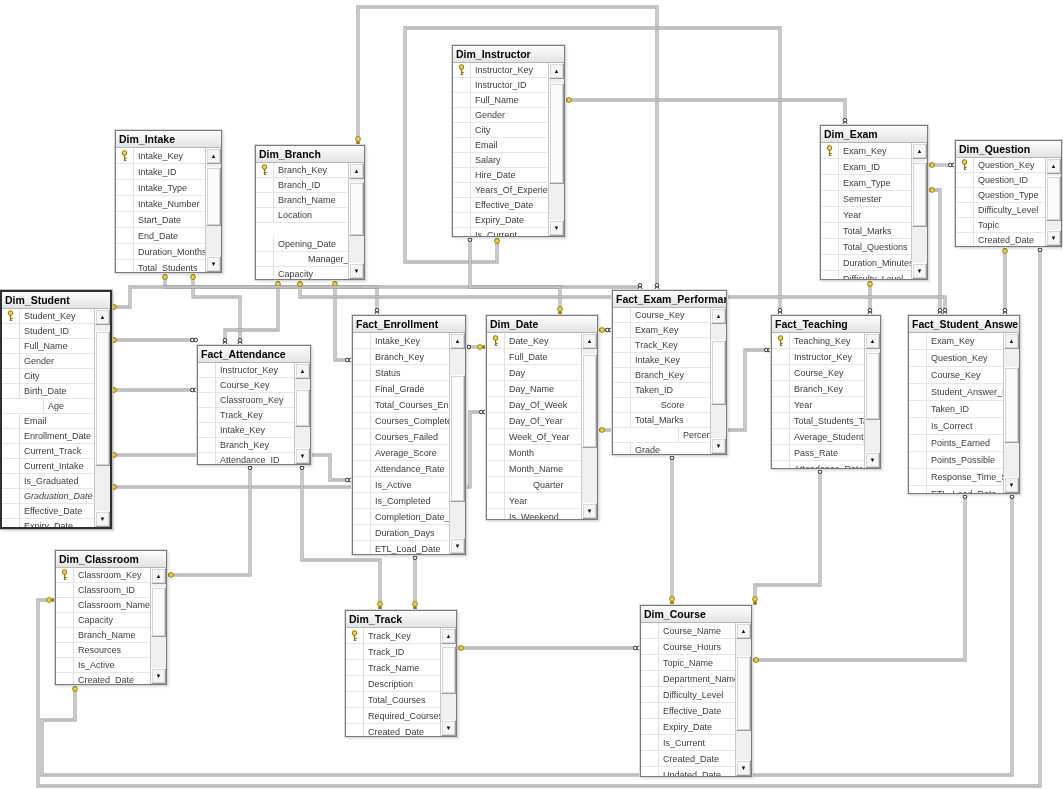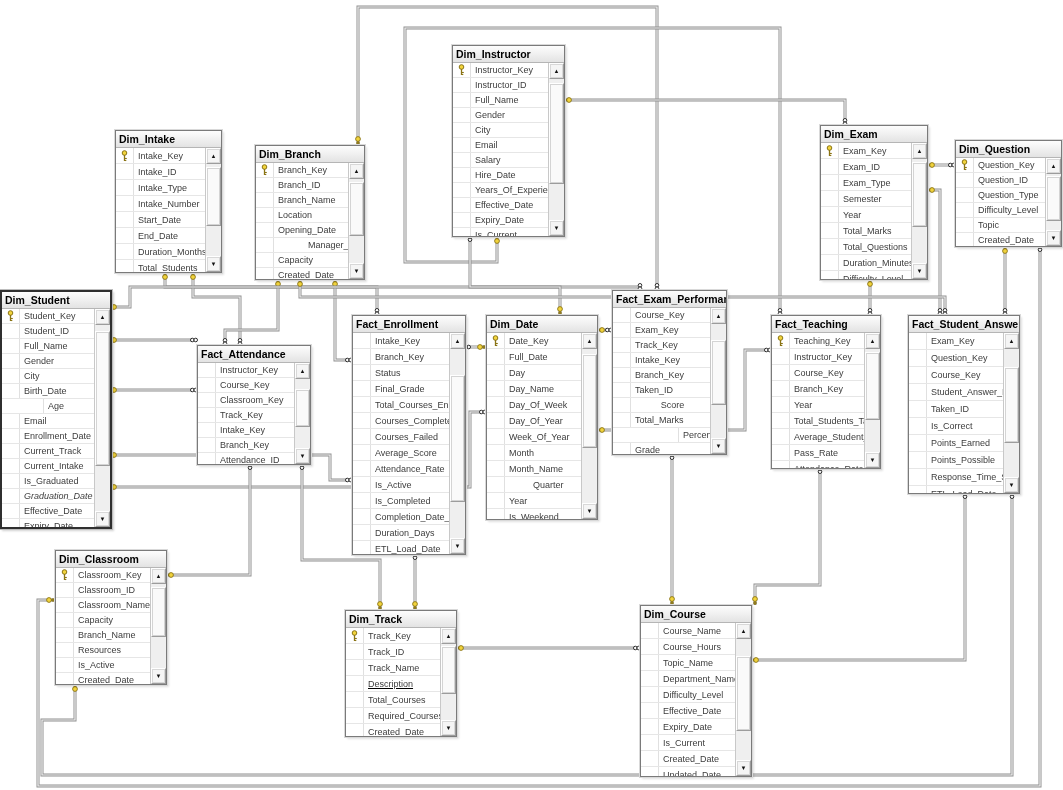--- a/index.html
+++ b/index.html
@@ -493,21 +493,21 @@
             <div class="clabel">Branch_ID</div>
           </div>
           <div class="row" style="flex-basis: 14px;">
             <div class="icell"></div>
             <div class="clabel">Branch_Name</div>
           </div>
           <div class="row" style="flex-basis: 14px;">
             <div class="icell"></div>
             <div class="clabel">Location</div>
           </div>
-          <div class="row" style="flex-basis: 14px;">
+          <div class="row" style="flex-basis: 14px; margin-top: 14px;">
             <div class="icell"></div>
             <div class="clabel">Opening_Date</div>
           </div>
           <div class="row" style="flex-basis: 14px; gap: 30px;">
             <div class="icell"></div>
             <div class="clabel">Manager_Name</div>
           </div>
           <div class="row" style="flex-basis: 14px;">
             <div class="icell"></div>
             <div class="clabel">Capacity</div>
@@ -1193,21 +1193,21 @@
             <div class="clabel">Track_Key</div>
           </div>
           <div class="row" style="flex-basis: 15px;">
             <div class="icell"></div>
             <div class="clabel">Track_ID</div>
           </div>
           <div class="row" style="flex-basis: 15px;">
             <div class="icell"></div>
             <div class="clabel">Track_Name</div>
           </div>
-          <div class="row" style="flex-basis: 15px; text-decoration: underline;">
+          <div class="row" style="flex-basis: 15px;">
             <div class="icell"></div>
             <div class="clabel">Description</div>
           </div>
           <div class="row" style="flex-basis: 15px;">
             <div class="icell"></div>
             <div class="clabel">Total_Courses</div>
           </div>
           <div class="row" style="flex-basis: 15px;">
             <div class="icell"></div>
             <div class="clabel">Required_Courses</div>

